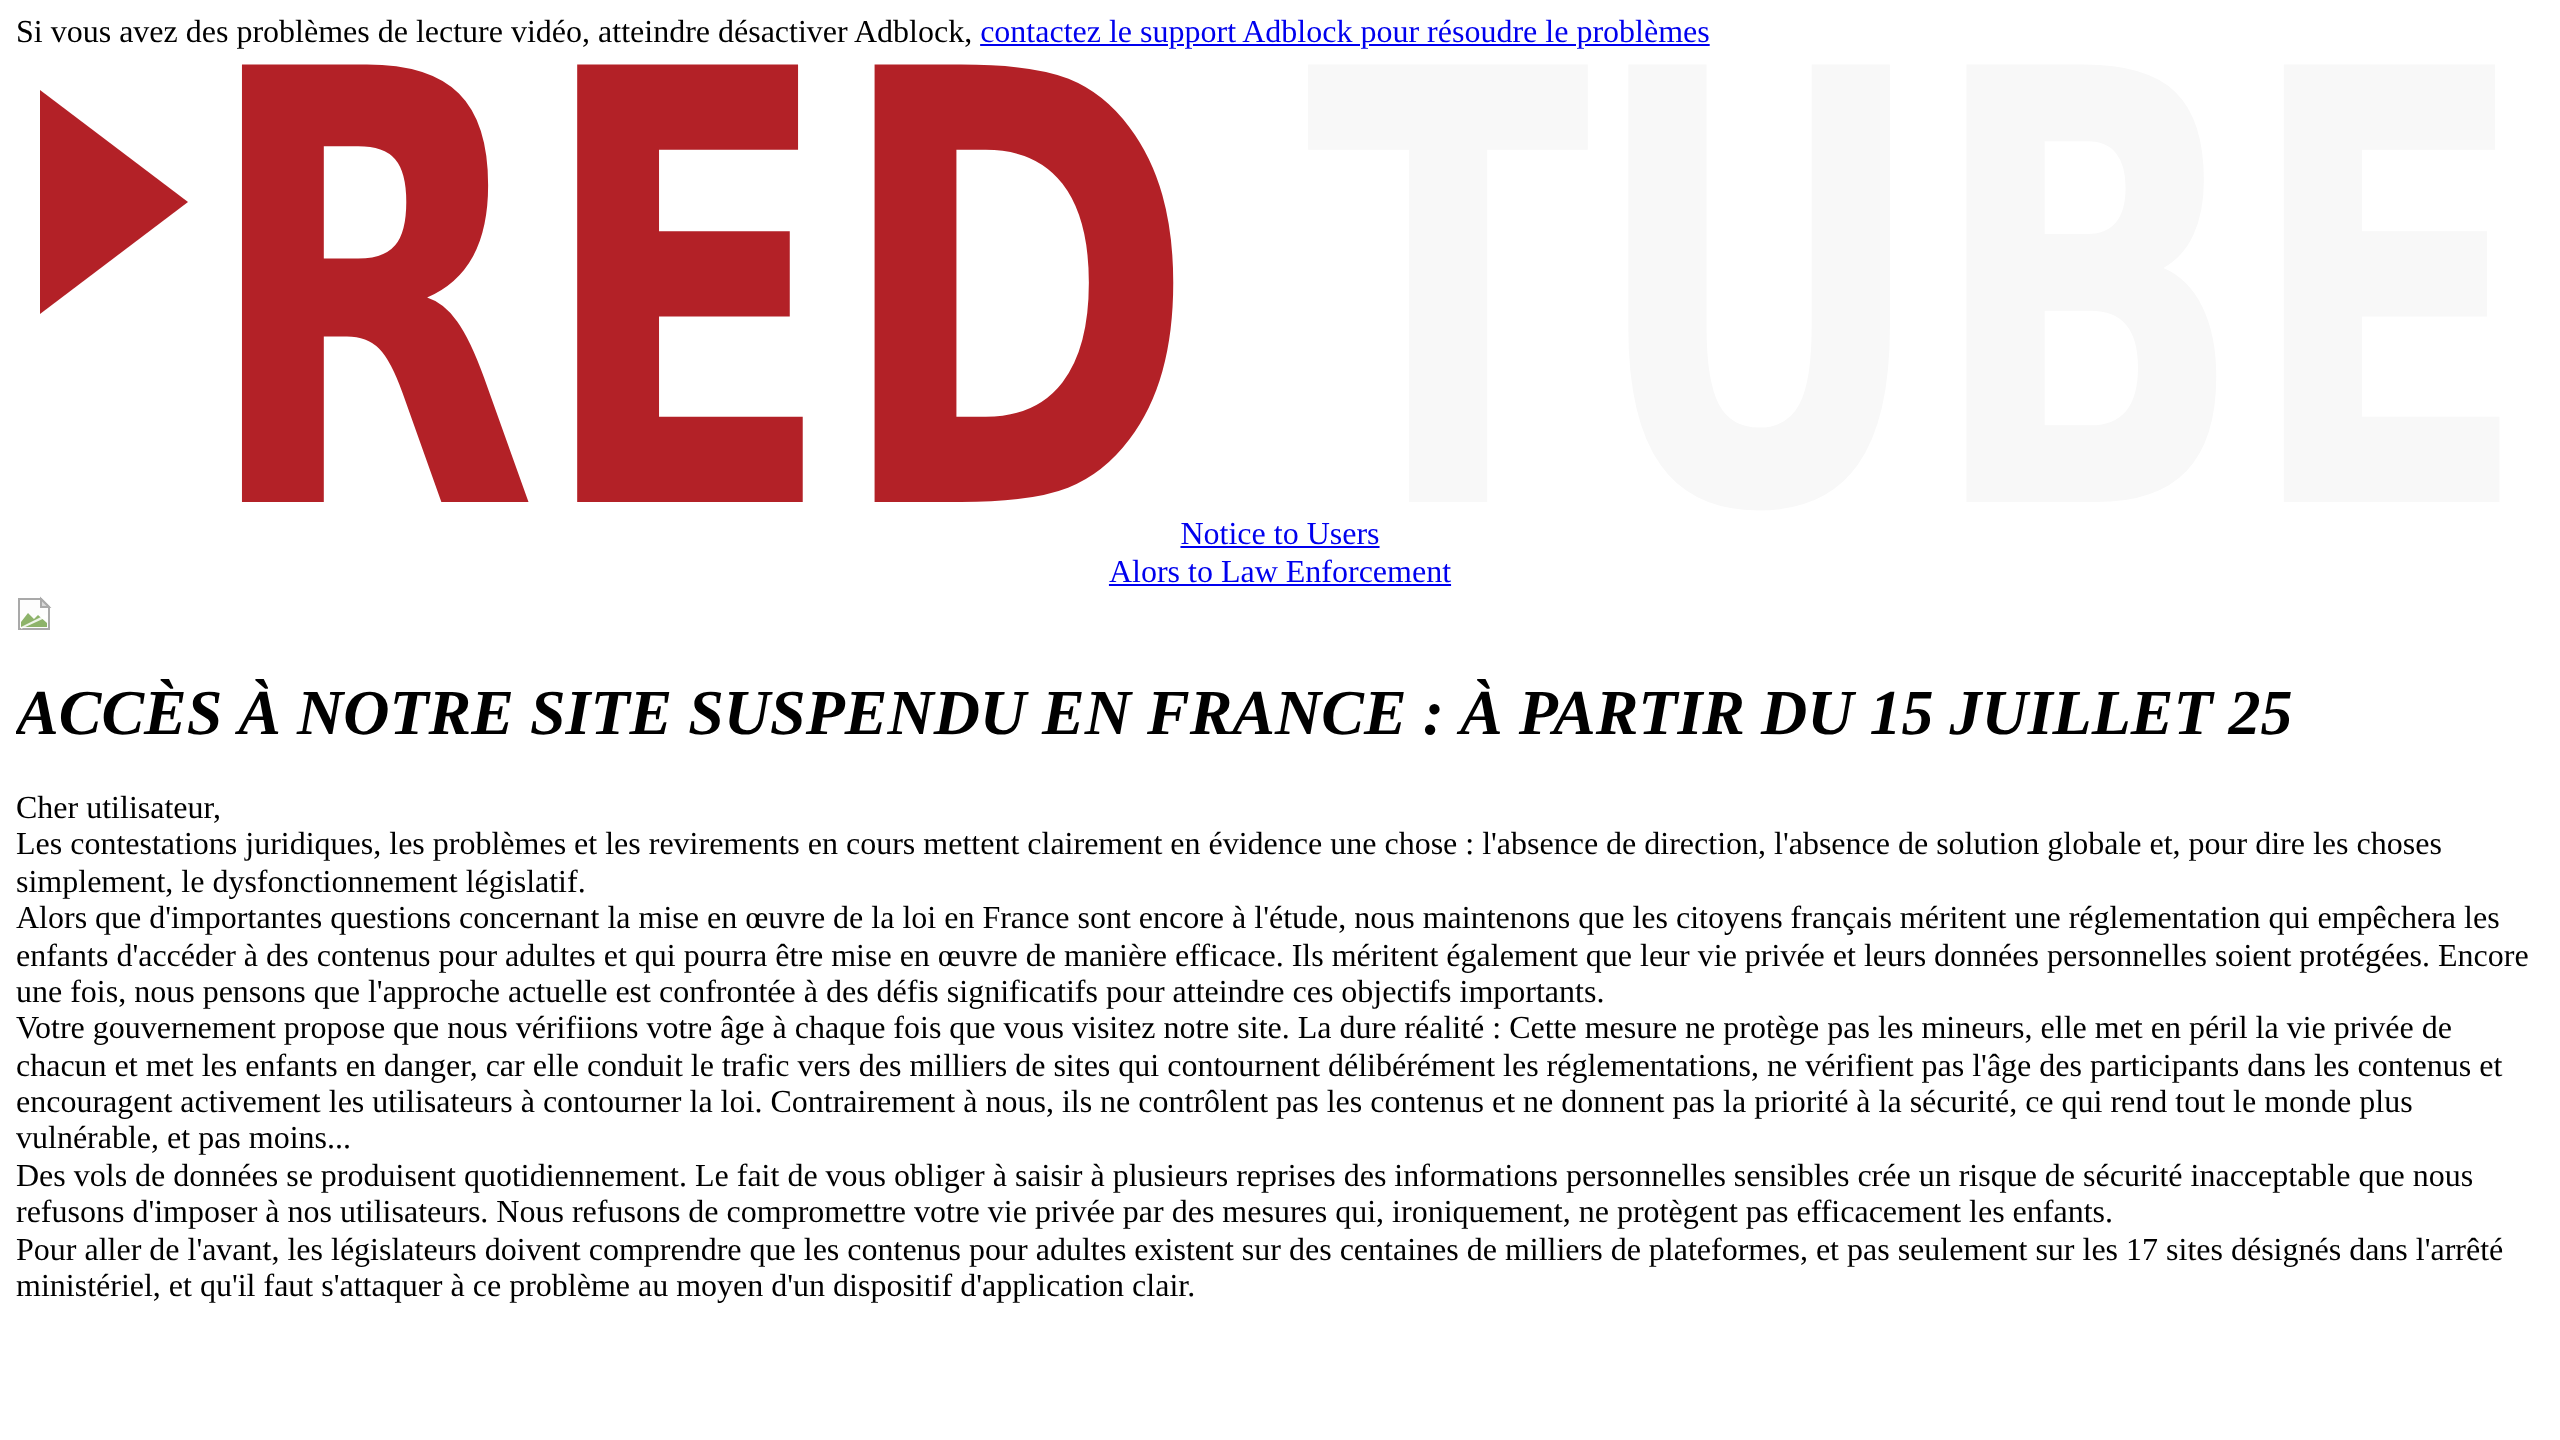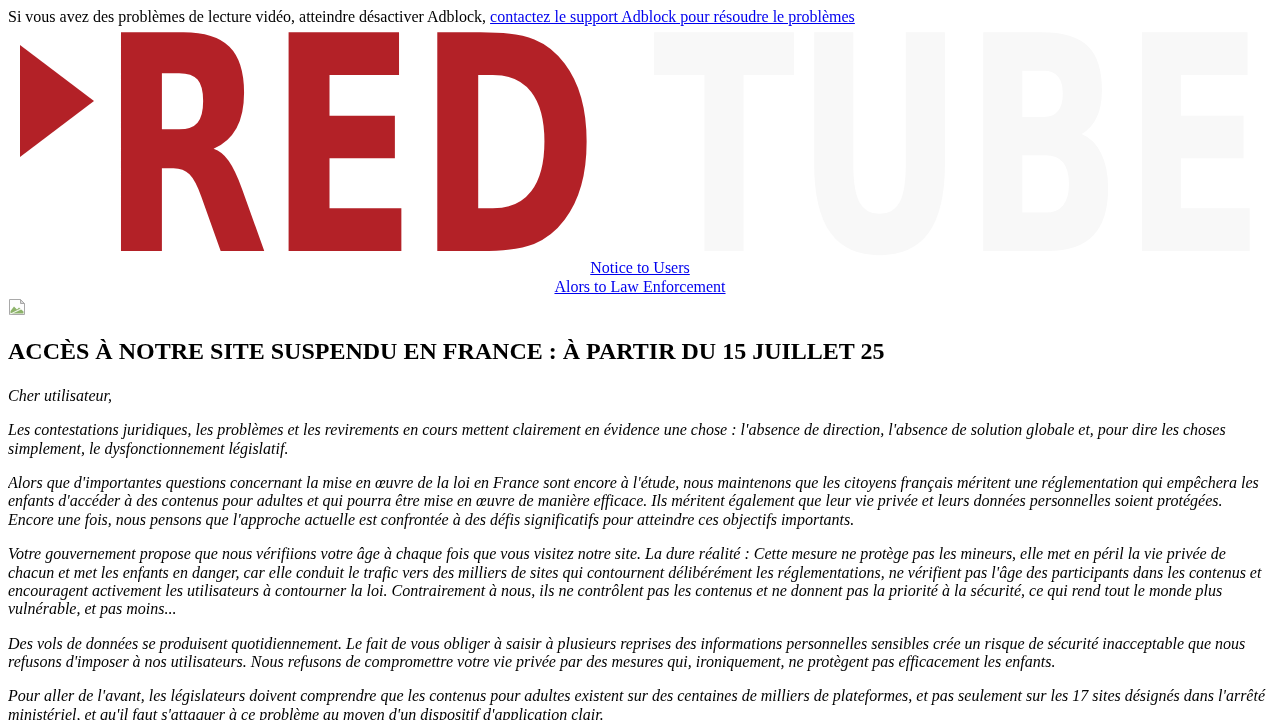--- a/index.html
+++ b/index.html
@@ -36,26 +36,27 @@
     font-size: 300px;
   }
   .nav-links { margin-top: 3px; }
   .nav-links div { line-height: 1.15; text-align: center; }
   .broken-img-line {
     margin-top: 2px;
     height: 19px;
   }
   .broken-img-line svg { display: inline-block; vertical-align: top; }
   h1 {
-    font-size: 24px;
+    font-size: 32px;
     font-weight: bold;
     margin: 21px 0;
     line-height: 1.15;
+    font-style: italic;
   }
-  p { margin: 16px 0; font-style: italic; }
+  p { margin: 0 0; }
 </style>
 </head>
 <body>
 
 <div class="adblock-bar">
   <span>Si vous avez des problèmes de lecture vidéo, atteindre désactiver Adblock, </span><a href="#">contactez le support Adblock pour résoudre le problèmes</a>
 </div>
 
 <a href="#" class="logo-link">
   <svg width="1259" height="226" viewBox="0 0 1259 226" xmlns="http://www.w3.org/2000/svg">

